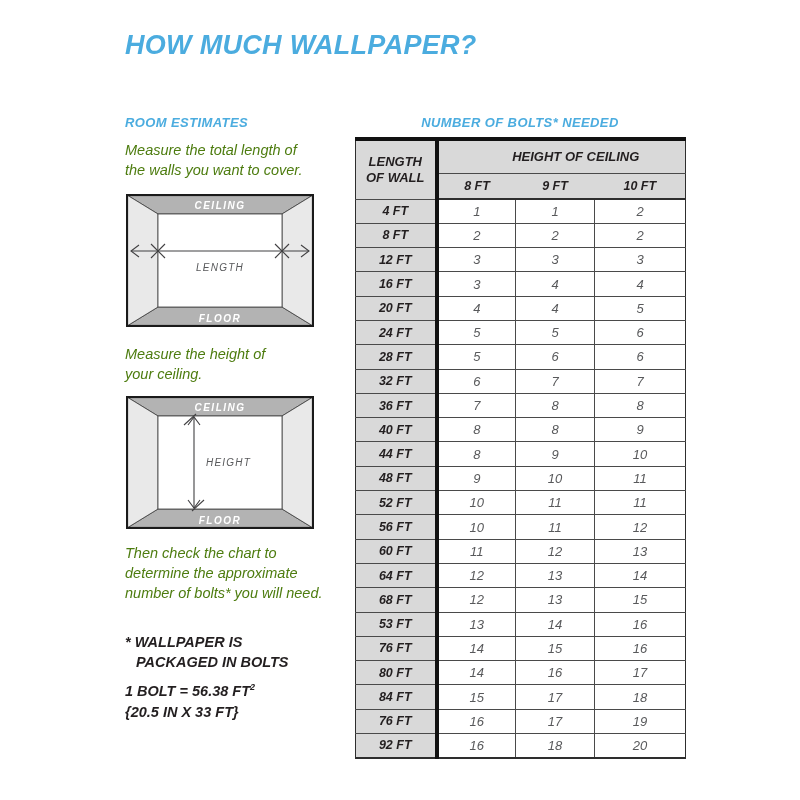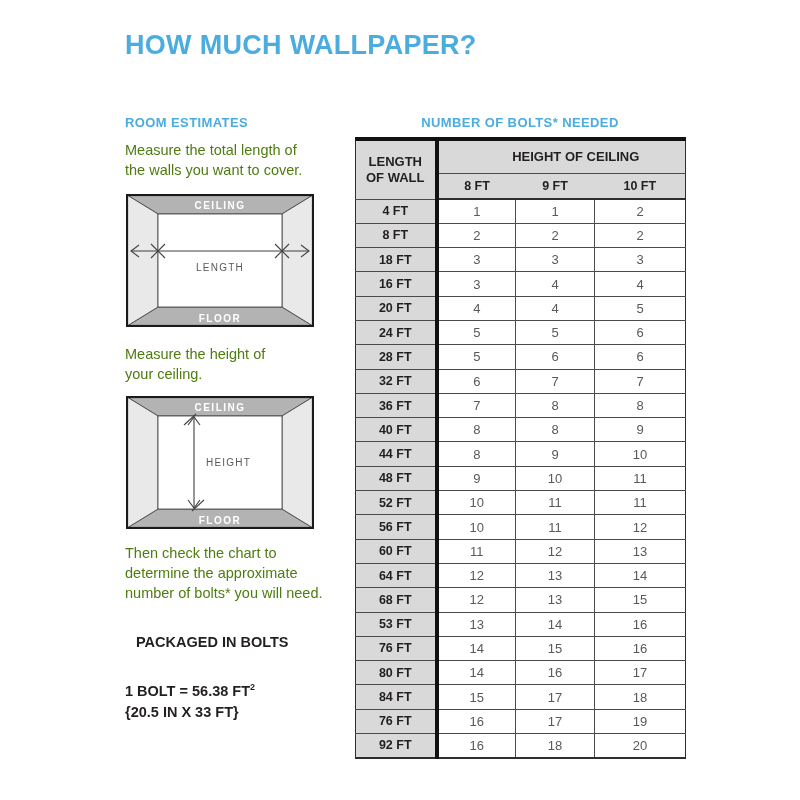--- a/index.html
+++ b/index.html
@@ -4,20 +4,21 @@
 <style>
   * { margin: 0; padding: 0; box-sizing: border-box; }
   html, body { background: #ffffff; }
   .canvas {
     position: relative;
     width: 800px;
     height: 792px;
     background: #ffffff;
     font-family: "Liberation Sans", sans-serif;
     overflow: hidden;
+    font-style: italic;
   }
   .page-title {
     position: absolute;
     left: 125px; top: 30px;
     font-size: 27px;
     font-weight: bold;
     color: #4bacdf;
     letter-spacing: 0.3px;
   }
   .section-heading {
@@ -191,20 +192,21 @@
       <text class="surface-label" x="94" y="128" text-anchor="middle">FLOOR</text>
       <text class="measure-label" x="80" y="70" text-anchor="start">HEIGHT</text>
     </svg>
   </div>
 
   <div class="body-text para3">Then check the chart to
 determine the approximate
 number of bolts* you will need.</div>
 
   <div class="footnote">
+    <div class="line1">* WALLPAPER IS</div>
     <div class="line2">PACKAGED IN BOLTS</div>
   </div>
 
   <div class="bolt-note">
     <div><span>1 BOLT = 56.38 FT</span><sup>2</sup></div>
     <div>{20.5 IN X 33 FT}</div>
   </div>
 
   <div class="section-heading table-heading">NUMBER OF BOLTS* NEEDED</div>
 
@@ -235,21 +237,21 @@
             <td>1</td>
             <td>2</td>
           </tr>
           <tr>
             <th>8 FT</th>
             <td>2</td>
             <td>2</td>
             <td>2</td>
           </tr>
           <tr>
-            <th>18 FT</th>
+            <th>12 FT</th>
             <td>3</td>
             <td>3</td>
             <td>3</td>
           </tr>
           <tr>
             <th>16 FT</th>
             <td>3</td>
             <td>4</td>
             <td>4</td>
           </tr>

